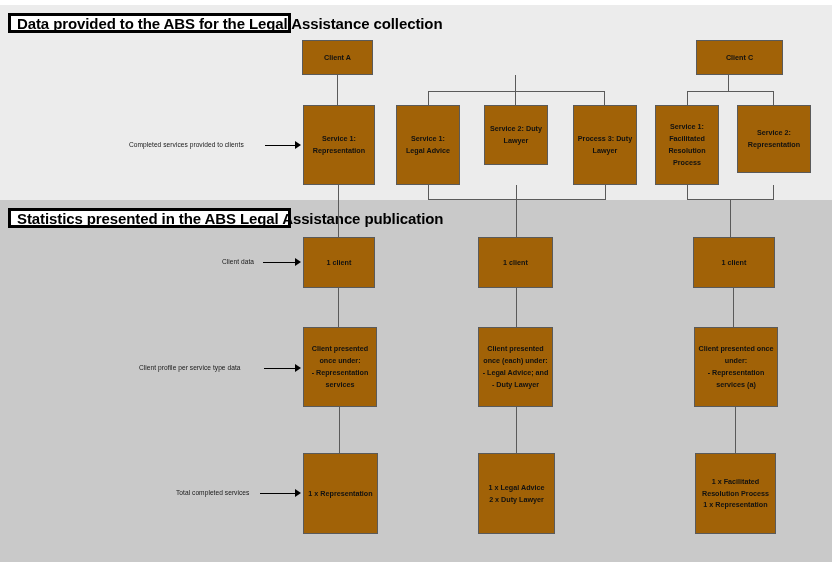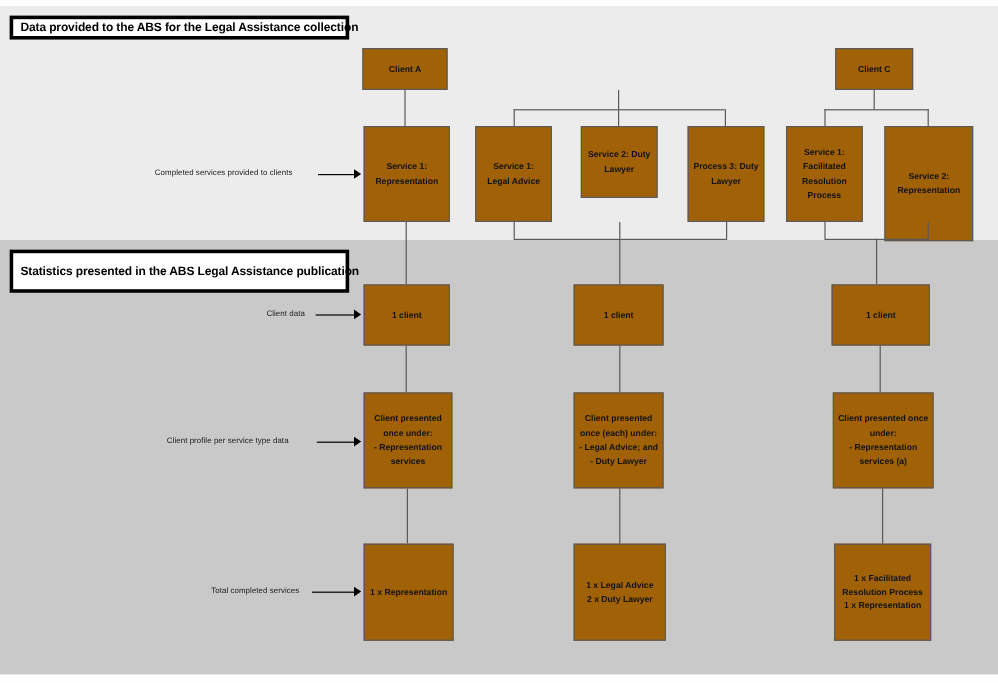--- a/index.html
+++ b/index.html
@@ -32,21 +32,21 @@
     top: 200px;
     height: 362px;
     background: #c9c9c9;
   }
   .section-title {
     position: absolute;
     background: #ffffff;
     border: 3px solid #000000;
     box-sizing: border-box;
     font-weight: bold;
-    font-size: 10px;
+    font-size: 15px;
     color: #000000;
     letter-spacing: -0.1px;
     display: flex;
     align-items: center;
     padding-left: 6px;
     white-space: nowrap;
   }
   .node {
     position: absolute;
     background: #a16207;
@@ -97,21 +97,21 @@
 <body>
 
 <div id="canvas">
 
   <div class="band band-top"></div>
   <div class="band band-bottom"></div>
 
   <div class="section-title" style="left:8px; top:13px; width:283px; height:20px;">
     <span>Data provided to the ABS for the Legal Assistance collection</span>
   </div>
-  <div class="section-title" style="left:8px; top:208px; width:283px; height:36px;">
+  <div class="section-title" style="left:8px; top:208px; width:283px; height:20px;">
     <span>Statistics presented in the ABS Legal Assistance publication</span>
   </div>
 
   <div class="node" style="left:302px; top:40px; width:71px; height:35px;">
     <span class="node-text">Client A</span>
   </div>
   <div class="connector vline" style="left:337px; top:75px; height:30px;"></div>
   <div class="node" style="left:303px; top:105px; width:72px; height:80px;">
     <span class="node-text">Service 1:
 Representation</span>
@@ -167,35 +167,35 @@
 once (each) under:
 - Legal Advice; and
 - Duty Lawyer</span>
   </div>
   <div class="connector vline" style="left:516px; top:407px; height:46px;"></div>
   <div class="node" style="left:478px; top:453px; width:77px; height:81px;">
     <span class="node-text">1 x Legal Advice
 2 x Duty Lawyer</span>
   </div>
 
-  <div class="node" style="left:696px; top:40px; width:65px; height:35px;align-items:center;">
+  <div class="node" style="left:696px; top:40px; width:87px; height:35px;align-items:center;">
     <span class="node-text">Client C</span>
   </div>
   <div class="connector vline" style="left:728px; top:75px; height:16px;"></div>
   <div class="connector hline" style="left:687px; top:91px; width:87px;"></div>
   <div class="connector vline" style="left:687px; top:91px; height:14px;"></div>
   <div class="connector vline" style="left:773px; top:91px; height:14px;"></div>
 
   <div class="node" style="left:655px; top:105px; width:64px; height:80px;">
     <span class="node-text">Service 1:
 Facilitated
 Resolution
 Process</span>
   </div>
-  <div class="node" style="left:737px; top:105px; width:74px; height:96px;">
+  <div class="node" style="left:737px; top:105px; width:74px; height:68px;">
     <span class="node-text">Service 2:
 Representation</span>
   </div>
 
   <div class="connector vline" style="left:687px; top:185px; height:14px;"></div>
   <div class="connector vline" style="left:773px; top:185px; height:14px;"></div>
   <div class="connector hline" style="left:687px; top:199px; width:87px;"></div>
   <div class="connector vline" style="left:730px; top:199px; height:38px;"></div>
 
   <div class="node" style="left:693px; top:237px; width:82px; height:51px;">

